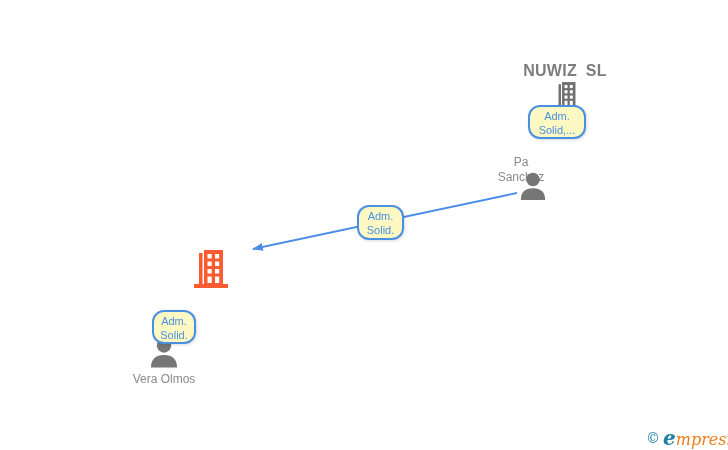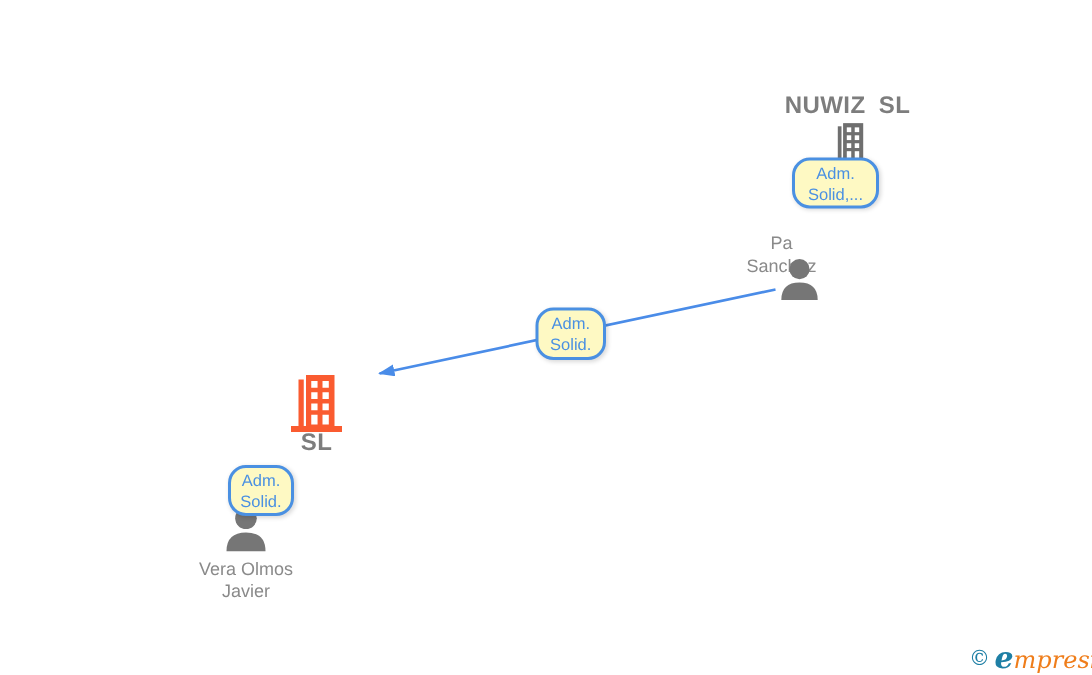--- a/index.html
+++ b/index.html
@@ -130,34 +130,32 @@
       <rect x="21" y="4" width="4.2" height="4.5"></rect>
     <rect x="13.5" y="11.5" width="4.2" height="4.5"></rect>
       <rect x="21" y="11.5" width="4.2" height="4.5"></rect>
     <rect x="13.5" y="19" width="4.2" height="4.5"></rect>
       <rect x="21" y="19" width="4.2" height="4.5"></rect>
     <rect x="13.5" y="26.5" width="4.2" height="6.5"></rect>
       <rect x="21" y="26.5" width="4.2" height="6.5"></rect>
   </g>
 </svg>
 <div id="modelizame-label" class="abs company-label">
-  <div>SL</div>
 </div>
 
 <div id="tt-solid-person" class="abs tooltip">
   <div>Adm.</div>
   <div>Solid.</div>
 </div>
 
 <svg id="person-bottom-icon" class="abs icon" viewBox="0 0 32 30">
   <g class="person-fill">
     <circle cx="16" cy="8" r="7.2"></circle>
     <path d="M3,30 Q3,17.5 16,17.5 Q29,17.5 29,30 Z"></path>
   </g>
 </svg>
 <div id="person-bottom-name" class="abs person-label">
   <div>Vera Olmos</div>
-  <div>Javier</div>
 </div>
 
 <div id="footer-logo" class="abs">
   <span class="copy">©</span><span class="brand-e">e</span><span class="brand-rest">mpresia</span>
 </div>
 
 </body></html>

